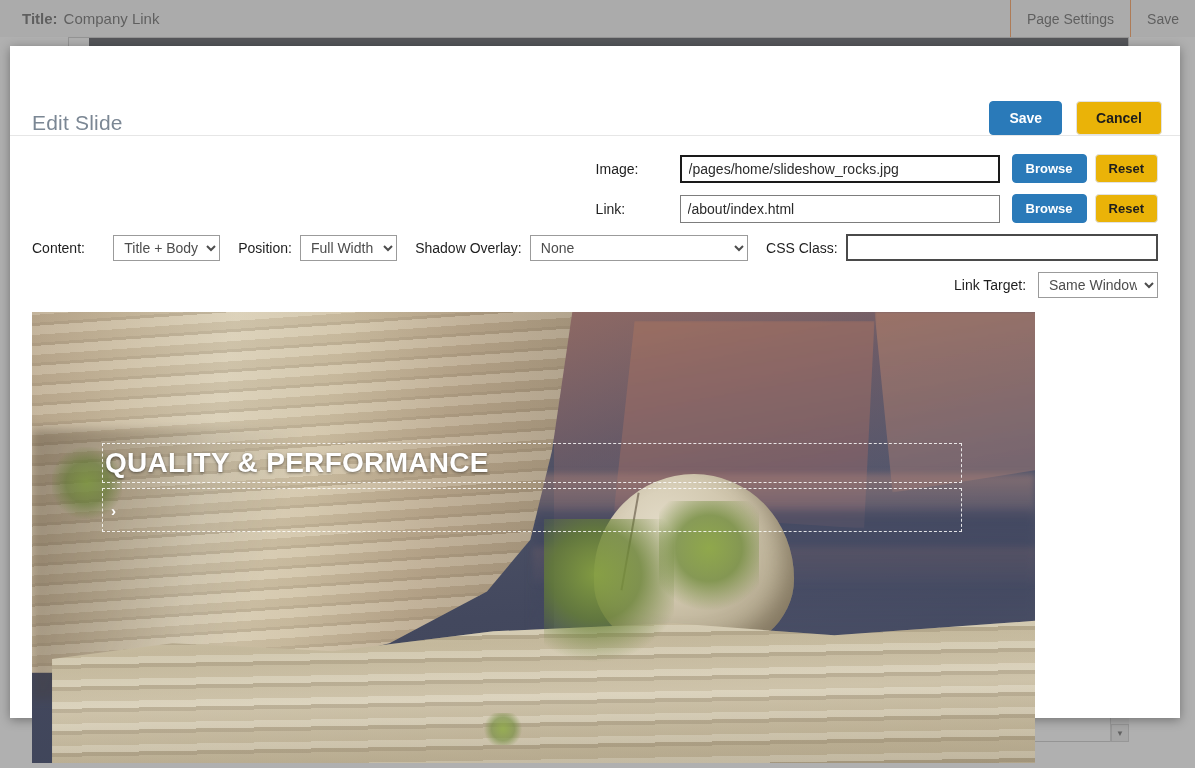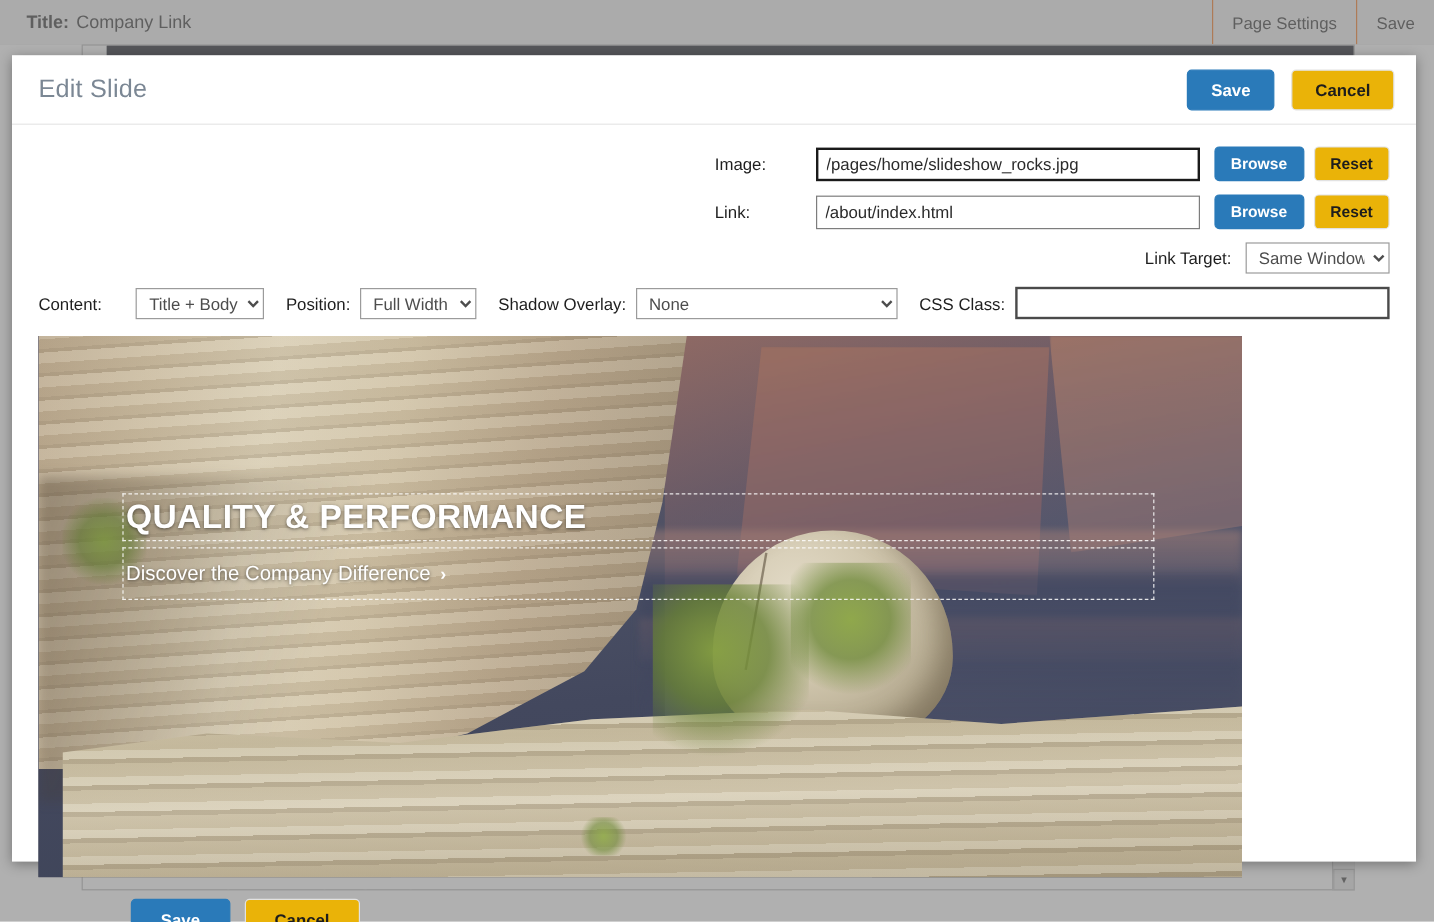--- a/index.html
+++ b/index.html
@@ -149,23 +149,24 @@
     width: 1170px;
     height: 672px;
     background: #ffffff;
     box-shadow: 0 2px 10px rgba(0,0,0,.35);
     box-sizing: border-box;
   }
   .modal-header {
     height: 58px;
     border-bottom: 1px solid #e6e6e6;
     display: flex;
-    align-items: center;
+    align-items: flex-end;
     padding: 0 18px 0 22px;
     box-sizing: border-box;
+    margin-top: 32px;
   }
   .modal-title {
     font-size: 21px;
     color: #7b8794;
     font-weight: normal;
     letter-spacing: .2px;
   }
   .header-btns {
     margin-left: auto;
     display: flex;
@@ -522,44 +523,44 @@
     <div class="form-row">
       <span class="lbl lbl-w1">Link:</span>
       <input class="txt txt-normal" type="text" value="/about/index.html" style="">
       <span class="gap8"></span>
       <button class="btn btn-primary btn-sm">Browse</button>
       <span class="gap-btn"></span>
       <button class="btn btn-default btn-sm">Reset</button>
     </div>
 
     <div class="form-row">
+      <span class="lbl lbl-w1">Content:</span>
+      <select class="sel sel-content">
+        <option>Title + Body</option>
+      </select>
+
+      <span class="inline-lbl">Position:</span>
+      <select class="sel sel-position">
+        <option>Full Width</option>
+      </select>
+
+      <span class="inline-lbl">Shadow Overlay:</span>
+      <select class="sel sel-shadow">
+        <option>None</option>
+      </select>
+
+      <span class="inline-lbl">CSS Class:</span>
+      <input class="txt txt-css" type="text" value="" style="">
+    </div>
+
+    <div class="form-row">
       <span class="lbl lbl-w1">Link Target:</span>
       <select class="sel sel-target">
         <option>Same Window</option>
       </select>
-    </div>
-
-    <div class="form-row">
-      <span class="lbl lbl-w1">Content:</span>
-      <select class="sel sel-content">
-        <option>Title + Body</option>
-      </select>
-
-      <span class="inline-lbl">Position:</span>
-      <select class="sel sel-position">
-        <option>Full Width</option>
-      </select>
-
-      <span class="inline-lbl">Shadow Overlay:</span>
-      <select class="sel sel-shadow">
-        <option>None</option>
-      </select>
-
-      <span class="inline-lbl">CSS Class:</span>
-      <input class="txt txt-css" type="text" value="" style="">
     </div>
 
     <div class="preview">
       <div class="ph-sky"></div>
       <div class="ph-far-right"></div>
       <div class="ph-mesa-a"></div>
       <div class="ph-mesa-b"></div>
       <div class="ph-band1"></div>
       <div class="ph-band2"></div>
       <div class="ph-valley"></div>
@@ -572,21 +573,20 @@
       <div class="ph-ledge"></div>
       <div class="ph-ledge-strata"></div>
       <div class="ph-tree"></div>
       <div class="ph-tree2"></div>
       <div class="ph-bush-small"></div>
 
       <div class="ov-title-box">
         <span class="ov-title">QUALITY &amp; PERFORMANCE</span>
       </div>
       <div class="ov-body-box">
-        <span class="ov-body">Discover the Company Difference</span>
         <span class="ov-arrow">›</span>
       </div>
     </div>
 
     <div class="footer-btns">
       <button class="btn btn-primary btn-lg">Save</button>
       <button class="btn btn-default btn-lg">Cancel</button>
     </div>
 
   </div>

